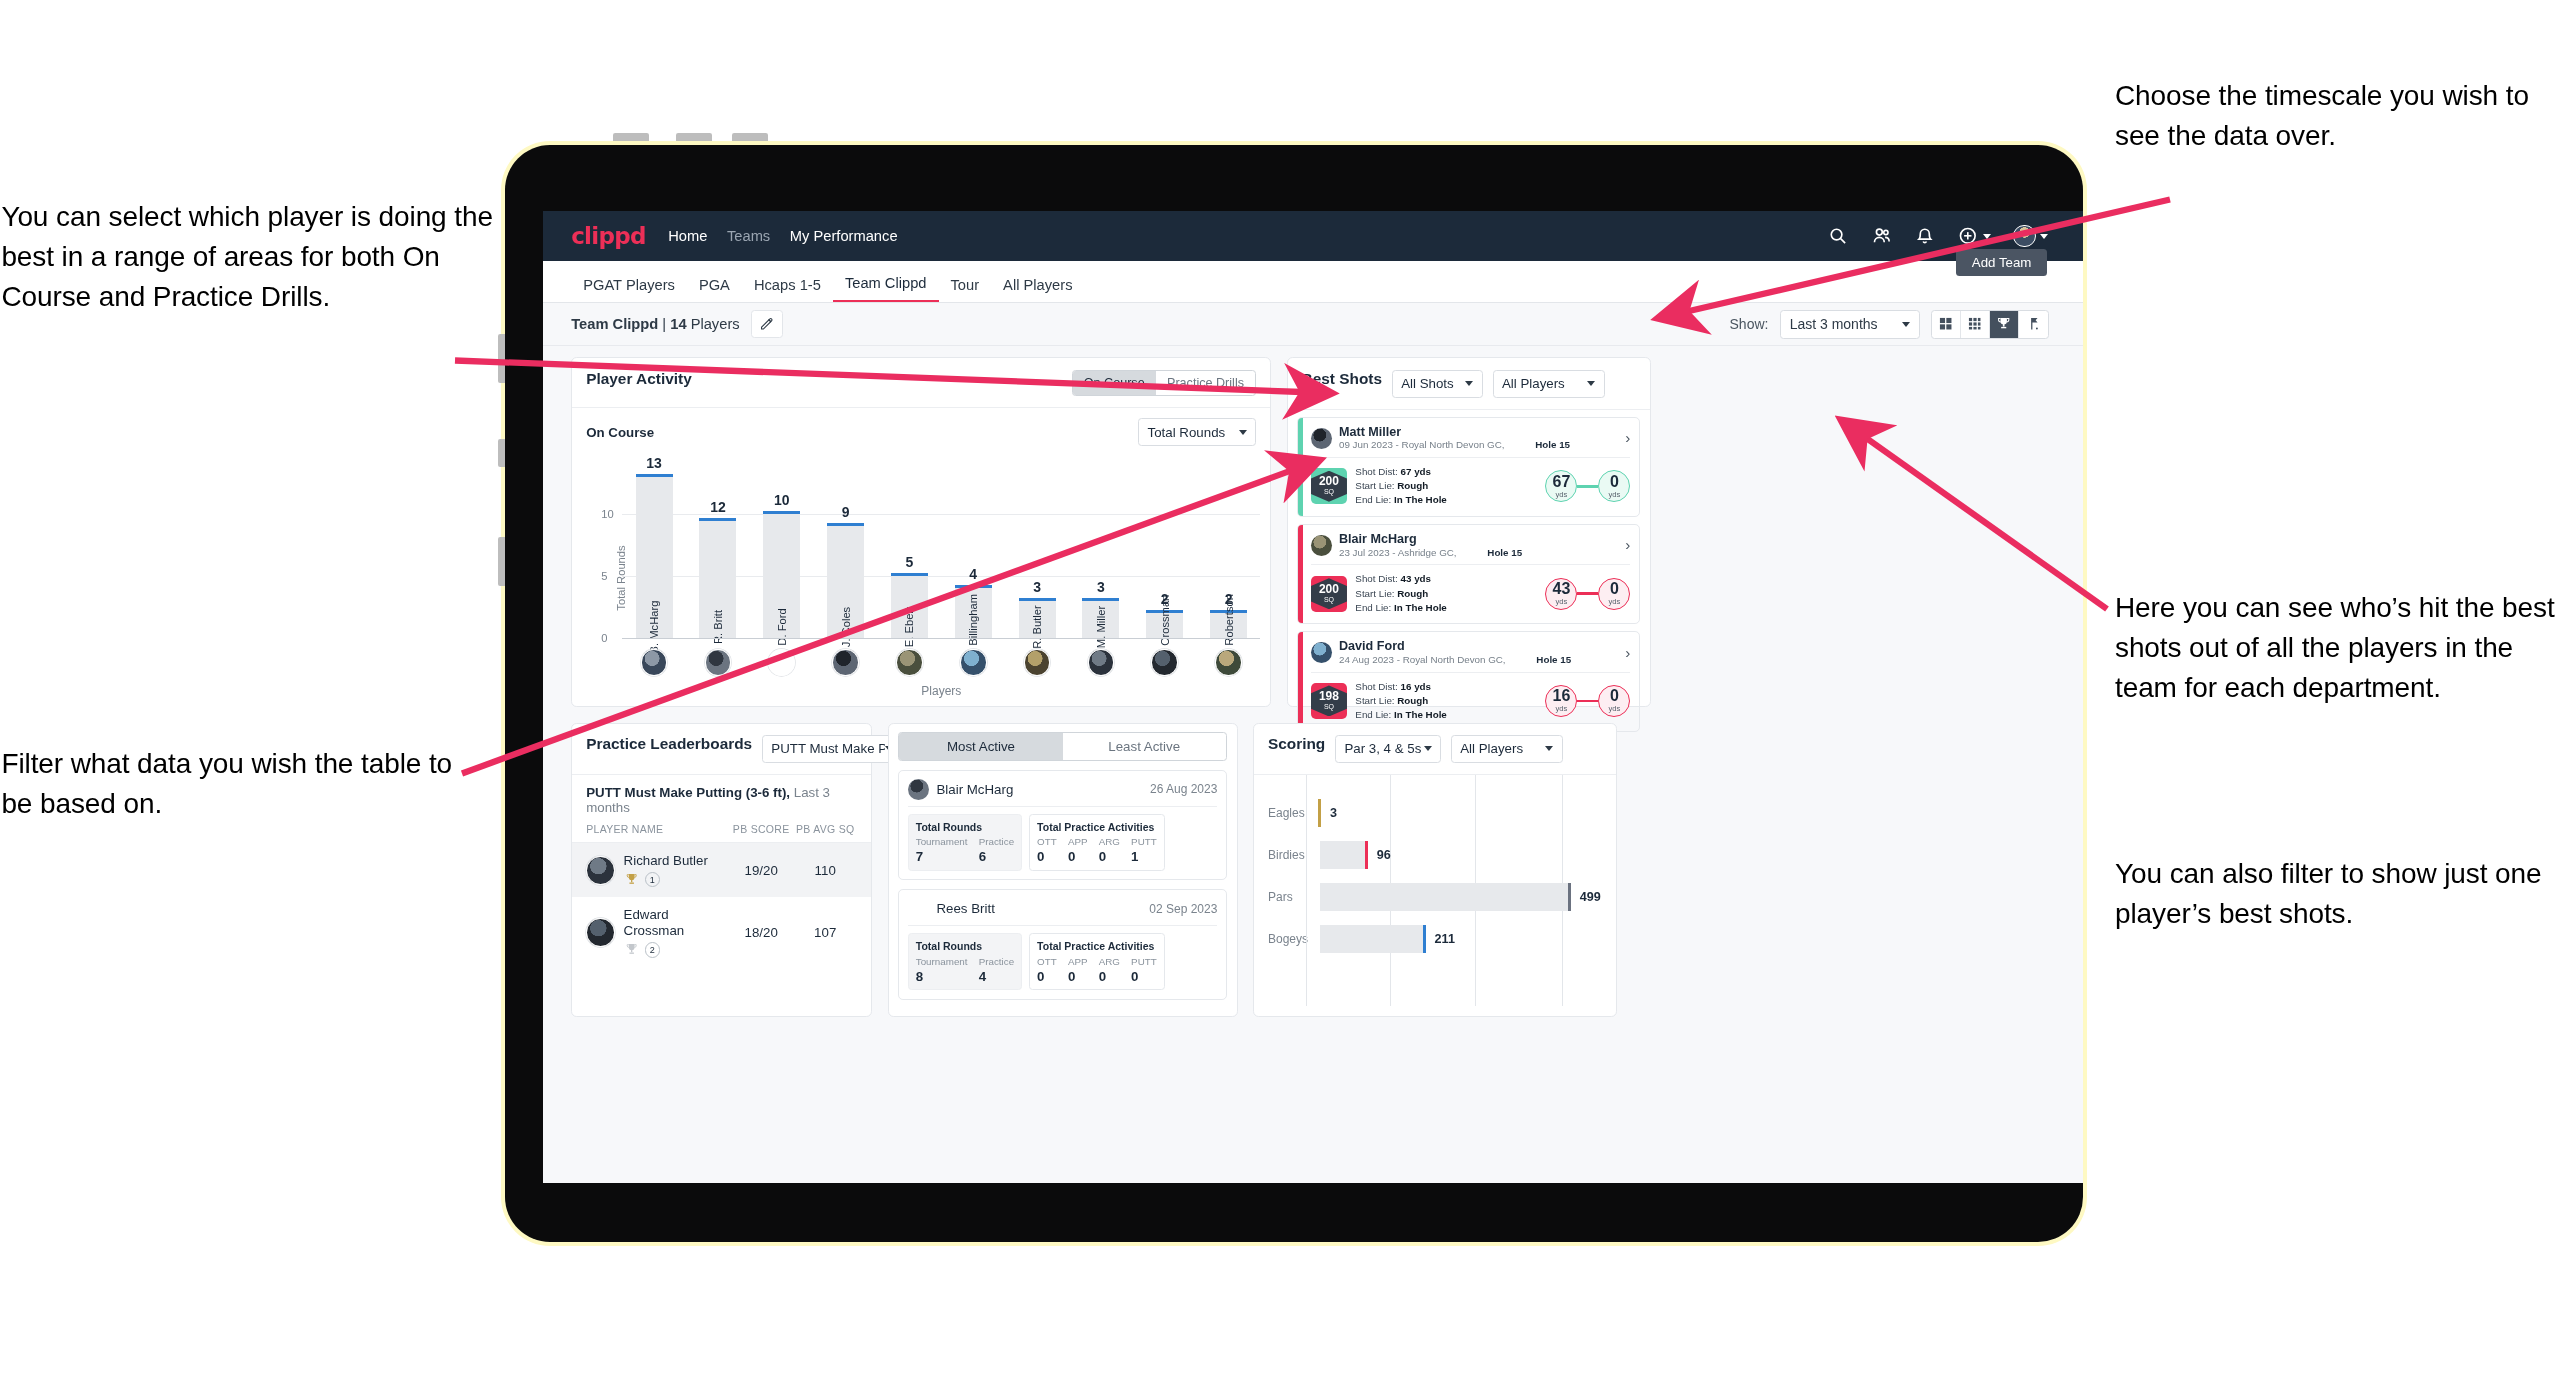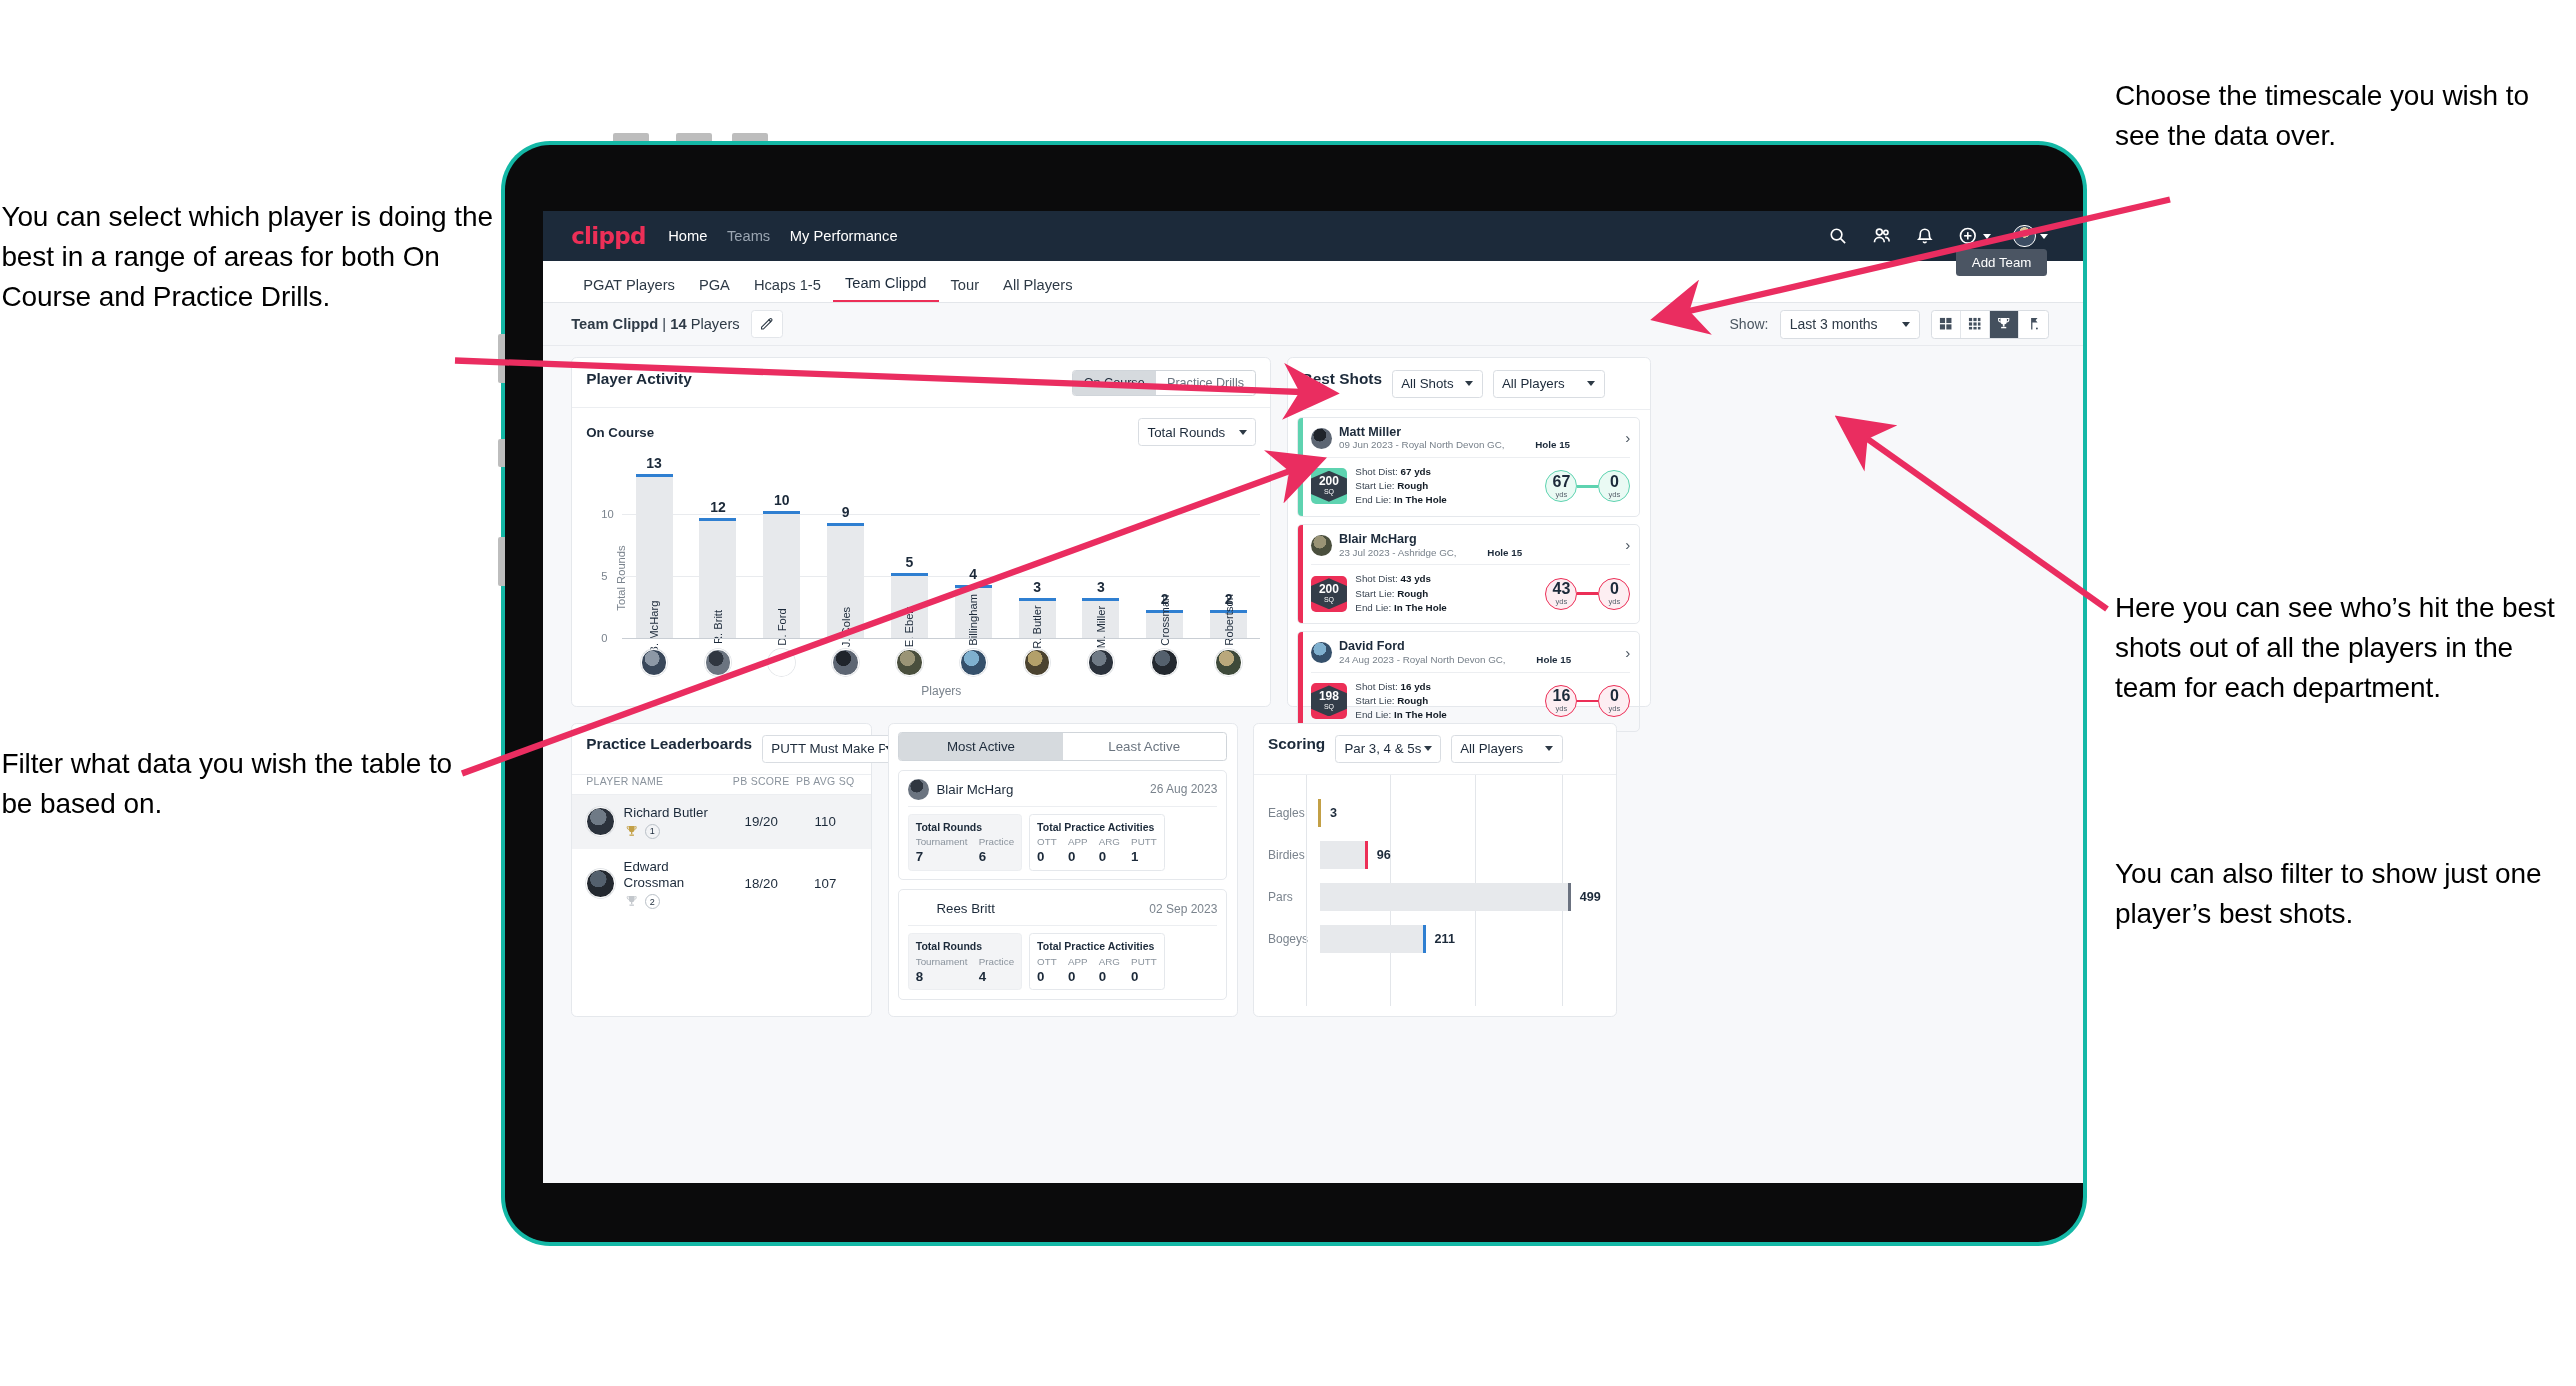--- a/index.html
+++ b/index.html
@@ -13,21 +13,21 @@
   #anno-bl { left:1.4px;    top:744px; width:483px; }
   #anno-tr { left:2115px; top:76px;  width:448px; }
   #anno-r1 { left:2115px; top:588px;  width:455px; }
   #anno-r2 { left:2115px; top:854px; width:455px; }
 
   svg.arrows { position:absolute; left:0; top:0; width:2576px; height:1386px;
                pointer-events:none; z-index:50; }
 
   
   #tablet { position:absolute; left:501px; top:141px; width:1586px; height:1105px;
-            background:#14b8a6; border-radius:49px; padding:4.2px; }
+            background:#fef9c3; border-radius:49px; padding:4.2px; }
   #bezel  { width:100%; height:100%; background:#0b0b0c; border-radius:45px;
             position:relative; }
   .btn-top { position:absolute; top:-7.7px; width:36px; height:7.7px; background:#bdbdbd;
              border-radius:2.1px 2.1px 0 0; }
   .btn-side{ position:absolute; left:-7.7px; width:7.7px; background:#bdbdbd;
              border-radius:2.1px 0 0 2.1px; }
 
   
   #screen { position:absolute; left:38px; top:66px; right:0; bottom:59px;
             background:#f7f8fa; overflow:hidden; }
@@ -607,20 +607,21 @@
         <div class="row">
 
           <div class="card" id="pl">
             <div class="chead">
               <div class="ctitle">Practice Leaderboards</div>
               <div class="selbox">
                 <span style="overflow:hidden;white-space:nowrap;">PUTT Must Make Putting ...</span>
                 <span class="chev"></span>
               </div>
             </div>
+            <div class="plsub"><b>PUTT Must Make Putting (3-6 ft),</b><span> Last 3 months</span></div>
             <div class="plhead">
               <div style="flex:1;">PLAYER NAME</div>
               <div style="width:64px;text-align:center;">PB SCORE</div>
               <div style="width:64px;text-align:center;">PB AVG SQ</div>
             </div>
             <div id="pllist">
                 <div class="plrow hl">
       <div class="plname">
         <div class="plav" style="background:radial-gradient(circle at 42% 34%, #6f7a86 0 34%, #2b323c 35% 100%);"></div>
         <div>

